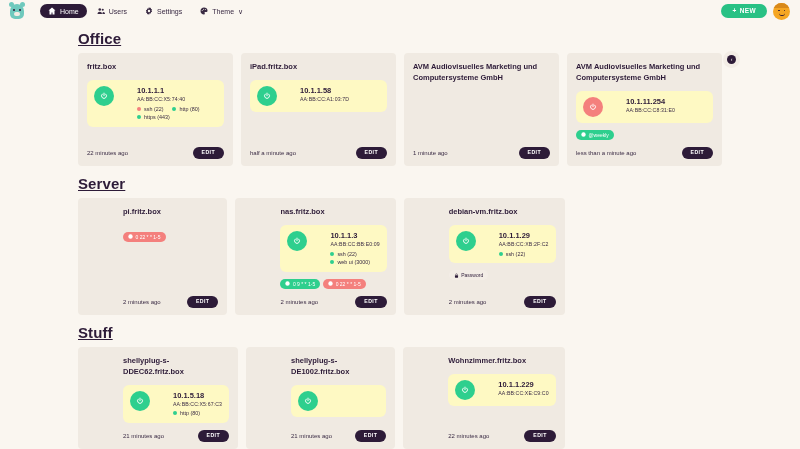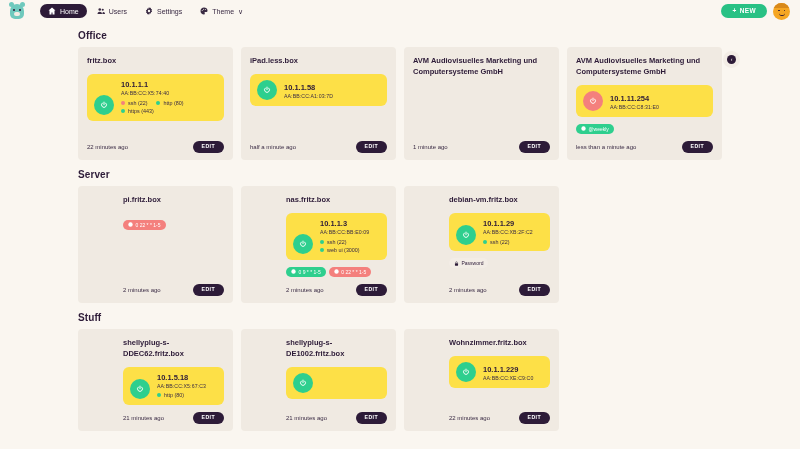--- a/index.html
+++ b/index.html
@@ -158,25 +158,26 @@
     align-items: center;
     justify-content: center;
     color: #faf6f0;
     font-size: 5px;
     line-height: 1;
   }
 
   .group { margin-bottom: 9px; }
 
   .group-title {
-    font-size: 10px;
+    font-size: 15px;
     font-weight: bold;
     color: #2d1b38;
     margin-bottom: 6px;
     letter-spacing: 0.1px;
+    text-decoration: underline;
   }
 
   .cards {
     display: grid;
     grid-template-columns: repeat(4, 1fr);
     gap: 8px;
   }
 
   .card {
     background: #f0eae2;
@@ -190,26 +191,26 @@
 
   .card-title {
     font-size: 7.5px;
     font-weight: bold;
     color: #2d1b38;
     line-height: 1.45;
     margin-bottom: 7px;
   }
 
   .host-panel {
-    background: #fde047;
+    background: #fef9c3;
     border-radius: 6px;
     padding: 6px 7px;
     display: flex;
-    align-items: flex-end;
-    gap: 7px;
+    align-items: flex-start;
+    gap: 23px;
   }
 
   .power {
     width: 20px; height: 20px;
     flex: 0 0 20px;
     border-radius: 50%;
     display: flex;
     align-items: center;
     justify-content: center;
     cursor: pointer;
@@ -406,21 +407,21 @@
                   </div>
                 </div>
               </div>
             </div>
             <div class="card-footer">
               <span class="timestamp">22 minutes ago</span>
               <button class="edit-btn">EDIT</button>
             </div>
           </div>
           <div class="card">
-            <div class="card-title">iPad.less.box</div>
+            <div class="card-title">iPad.fritz.box</div>
             <div class="host-panel">
               <div class="power on">
                 <span>
                   <svg viewBox="0 0 16 16" fill="none" stroke="#ffffff" stroke-width="1.9" stroke-linecap="round">
                     <path d="M8 2.2v5"></path>
                     <path d="M4.4 4.2a5 5 0 1 0 7.2 0"></path>
                   </svg>
                 </span>
               </div>
               <div class="host-info">

